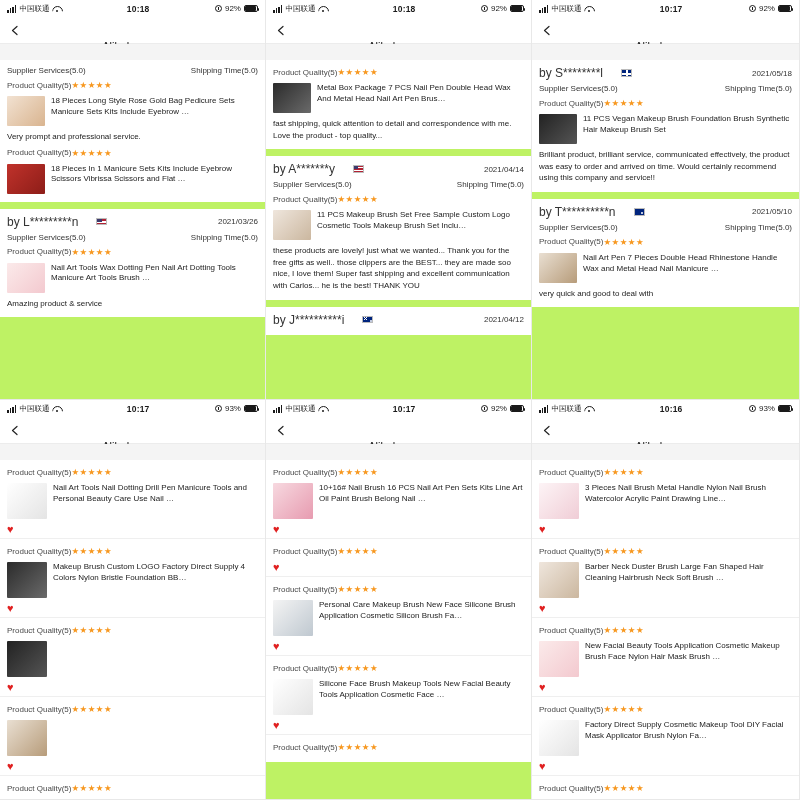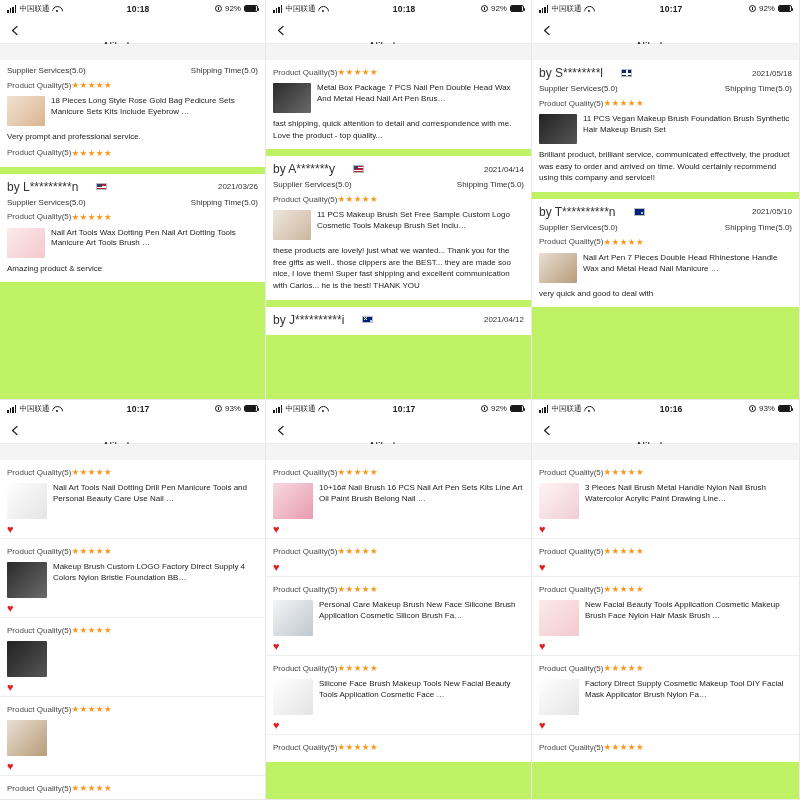--- a/index.html
+++ b/index.html
@@ -224,20 +224,24 @@
             </div>
             <div class="prod">
               <div class="thumb t1"></div>
               <div class="prod-title">18 Pieces Long Style Rose Gold Bag Pedicure Sets Manicure Sets Kits Include Eyebrow …</div>
             </div>
             <div class="comment">Very prompt and professional service.</div>
             <div class="row-between">
               <span>Product Quality(5)</span>
               <span class="stars">★★★★★</span>
             </div>
+            <div class="prod">
+              <div class="thumb t2"></div>
+              <div class="prod-title">18 Pieces In 1 Manicure Sets Kits Include Eyebrow Scissors Vibrissa Scissors and Flat …</div>
+            </div>
           </div>
           <div class="card">
             <div class="meta-line">
               <div class="userline">
                 <span>by L*********n</span>
                 <span class="flag us"></span>
               </div>
               <span>2021/03/26</span>
             </div>
             <div class="meta-line">
@@ -629,20 +633,24 @@
               <div class="prod-title">3 Pieces Nail Brush Metal Handle Nylon Nail Brush Watercolor Acrylic Paint Drawing Line…</div>
             </div>
           </div>
           <div class="heart">♥</div>
           <div class="divline"></div>
           <div class="listrow">
             <div class="row-between">
               <span>Product Quality(5)</span>
               <span class="stars">★★★★★</span>
             </div>
+            <div class="prod">
+              <div class="thumb sq t7"></div>
+              <div class="prod-title">Barber Neck Duster Brush Large Fan Shaped Hair Cleaning Hairbrush Neck Soft Brush …</div>
+            </div>
           </div>
           <div class="heart">♥</div>
           <div class="divline"></div>
           <div class="listrow">
             <div class="row-between">
               <span>Product Quality(5)</span>
               <span class="stars">★★★★★</span>
             </div>
             <div class="prod">
               <div class="thumb sq t3"></div>

